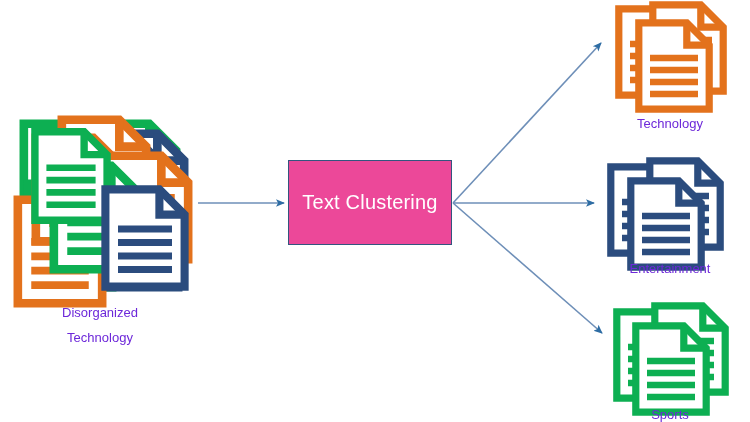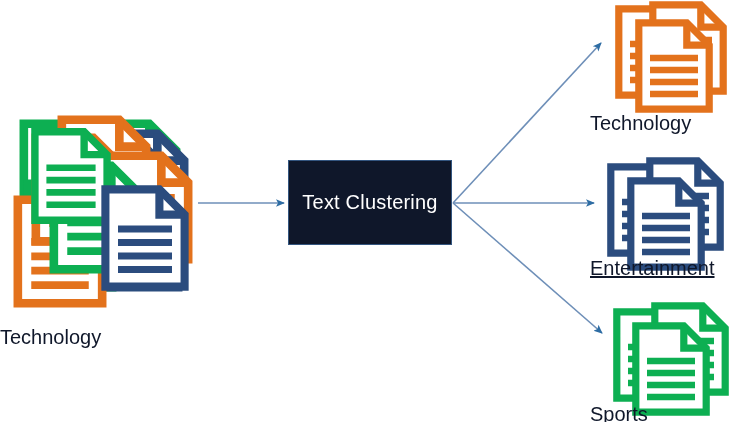--- a/index.html
+++ b/index.html
@@ -19,37 +19,37 @@
   }
   .svg-layer {
     position: absolute;
     left: 0;
     top: 0;
     width: 750px;
     height: 422px;
   }
   .label {
     position: absolute;
-    color: #0f172a;
-    font-size: 20px;
+    color: #6d28d9;
+    font-size: 13px;
     line-height: 25px;
-    text-align: left;
+    text-align: center;
     white-space: nowrap;
     font-family: "Liberation Sans", sans-serif;
   }
   .label-2line {
     white-space: normal;
   }
   .process-box {
     position: absolute;
     left: 288px;
     top: 160px;
     width: 164px;
     height: 85px;
-    background: #0f172a;
+    background: #ec4899;
     border: 1px solid #33557F;
     box-sizing: border-box;
     display: flex;
     align-items: center;
     justify-content: center;
   }
   .process-box .process-text {
     color: #ffffff;
     font-size: 20px;
     font-family: "Liberation Sans", sans-serif;
@@ -132,23 +132,23 @@
       <use href="#doc-glyph" x="650" y="301" width="80" height="96"></use>
       <use href="#doc-glyph" x="631" y="321" width="80" height="96"></use>
     </g>
   </svg>
 
   <div class="process-box">
     <span class="process-text">Text Clustering</span>
   </div>
 
   <div class="label label-2line" style="left: 0px; top: 300px; width: 200px;">
-    <br>
+    <span>Disorganized</span><br>
     <span>Technology</span>
   </div>
 
   <div class="label" style="left: 590px; top: 111px; width: 160px;">Technology</div>
 
-  <div class="label" style="left: 590px; top: 256px; width: 160px; text-decoration: underline;">Entertainment</div>
+  <div class="label" style="left: 590px; top: 256px; width: 160px;">Entertainment</div>
 
   <div class="label" style="left: 590px; top: 402px; width: 160px;">Sports</div>
 
 </div>
 
 </body></html>

